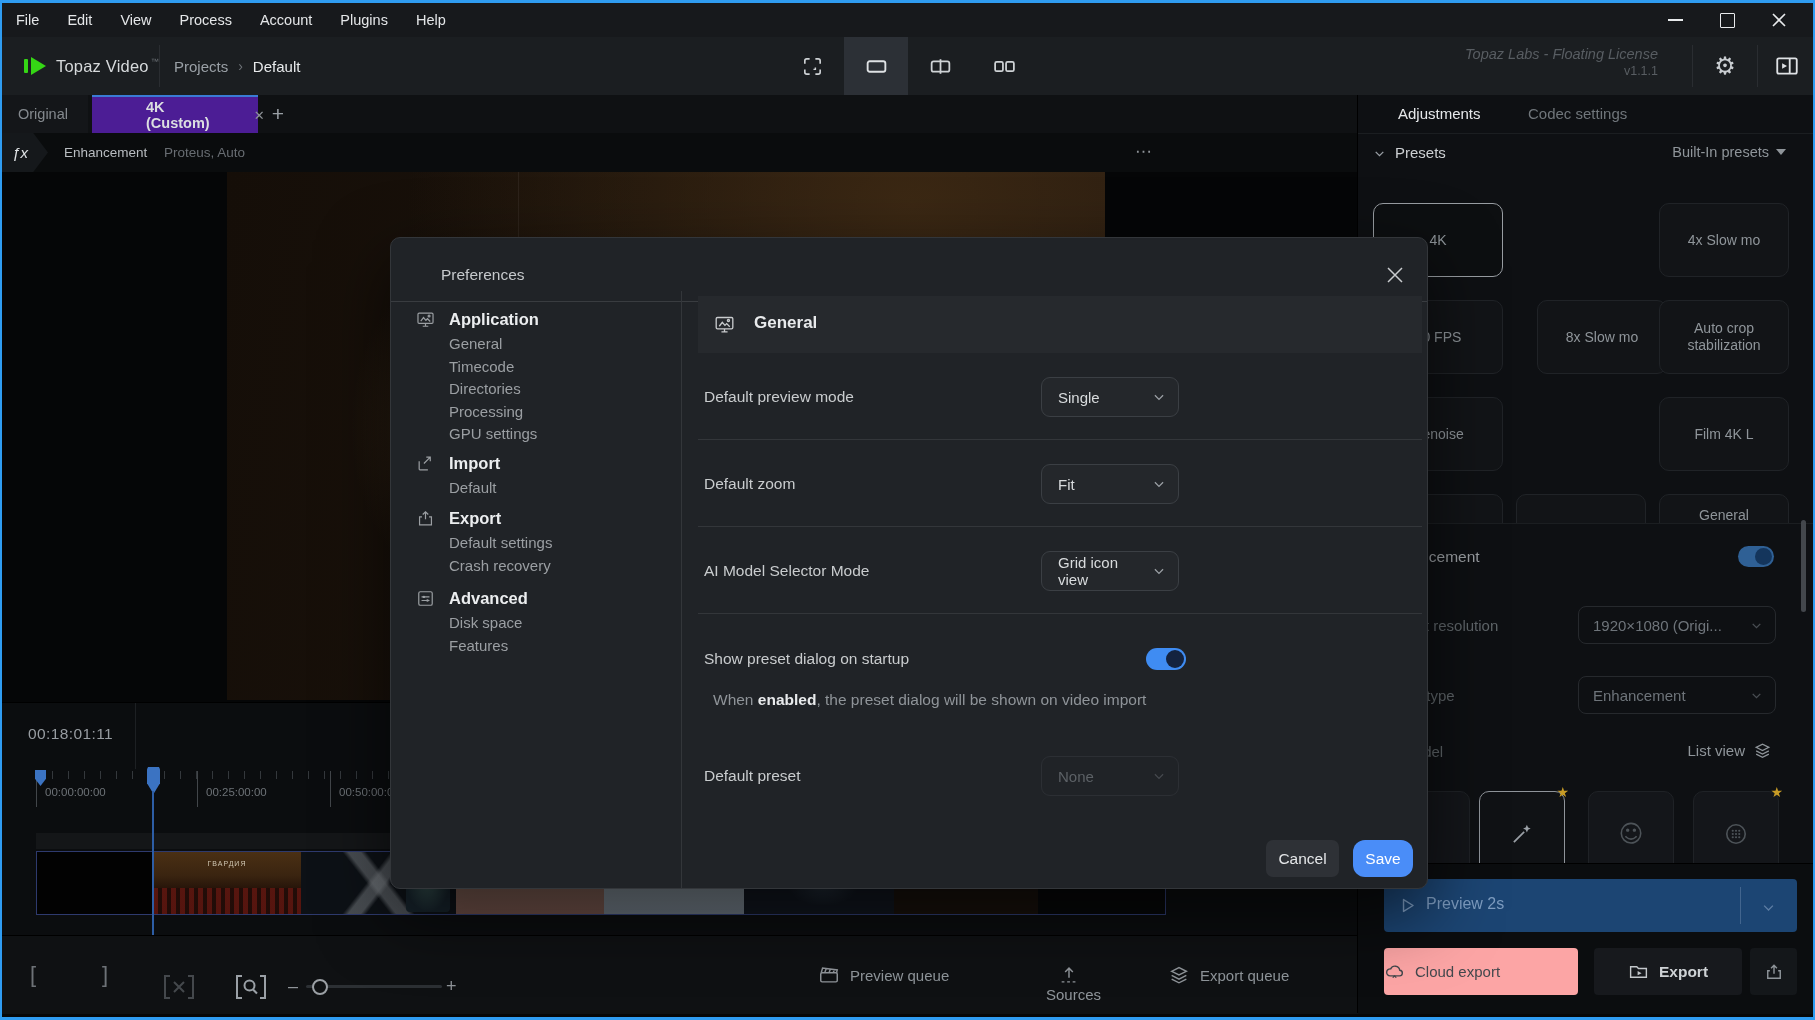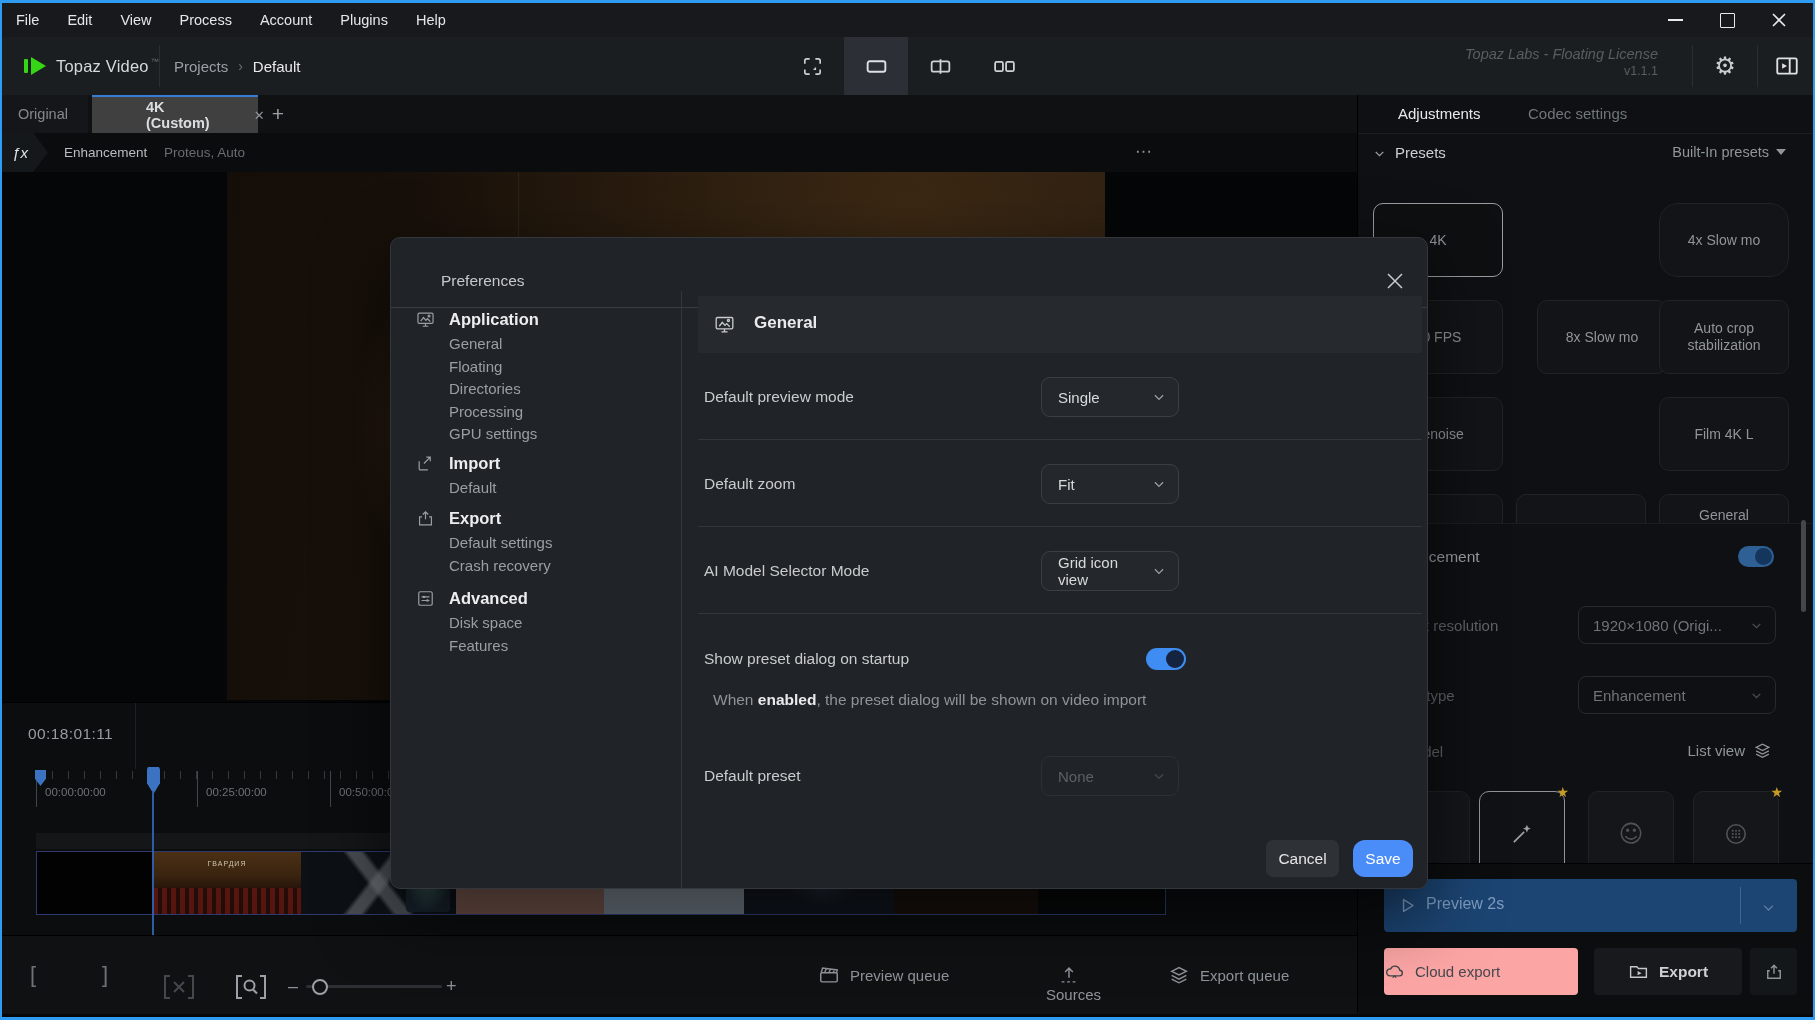--- a/index.html
+++ b/index.html
@@ -143,21 +143,21 @@
           <path d="M14.5 5 v14"></path>
           <path d="M7.5 9.5 l4.5 2.5 -4.5 2.5 z" fill="#dfe2e5" stroke="none"></path>
       </svg>
     </div>
   </div>
 
   <div id="tabbar" class="abs">
     <div class="abs flex" style="left:0;top:0;width:86px;height:38px;background:#141619;">
       <span style="margin-left:16px;font-size:14.5px;color:#84898e;">Original</span>
     </div>
-    <div class="abs flex" style="left:90px;top:0;width:166px;height:38px;background:#404040;border-top:2.5px solid #3a7bd5;box-sizing:border-box;gap:30px;">
+    <div class="abs flex" style="left:90px;top:0;width:166px;height:38px;background:#4c1d95;border-top:2.5px solid #3a7bd5;box-sizing:border-box;gap:30px;">
       <svg width="15" height="15" viewBox="0 0 24 24" fill="none" stroke="#b9bdc1" stroke-width="2" style="margin-left:16px;">
         <circle cx="12" cy="12" r="8.5"></circle>
           <path d="M5.8 18.2 L18.2 5.8"></path>
       </svg>
       <span style="margin-left:8px;font-size:14.5px;font-weight:bold;color:#dcdfe1;">4K (Custom)</span>
       <span style="margin-left:14px;font-size:13px;color:#8f9499;">✕</span>
     </div>
     <div class="abs flex" style="left:258px;top:0;width:36px;height:38px;justify-content:center;">
       <span style="font-size:21px;color:#9aa0a6;font-weight:300;">+</span>
     </div>
@@ -286,21 +286,21 @@
     </div>
 
     <div class="abs" style="left:0;top:0;width:456px;height:38px;border-bottom:1px solid #1b1e21;">
       <span class="abs" style="left:40px;top:10px;font-size:15px;color:#e6e8ea;">Adjustments</span>
       <span class="abs" style="left:170px;top:10px;font-size:15px;color:#70767b;">Codec settings</span>
     </div>
 
     <div class="pcard sel" style="left:15px;top:108px;">
         <span>4K</span>
       </div>
-    <div class="pcard" style="left:301px;top:108px;border-radius:19px;">
+    <div class="pcard" style="left:301px;top:108px;">
         <span>4x Slow mo</span>
       </div>
     <div class="pcard" style="left:15px;top:205px;">
         <span>60 FPS</span>
       </div>
     <div class="pcard" style="left:158px;top:205px;margin-left:21px;">
         <span>8x Slow mo</span>
       </div>
     <div class="pcard" style="left:301px;top:205px;">
         <span>Auto crop stabilization</span>
@@ -414,42 +414,42 @@
             <path d="M7 10.5 H4.5 V19.5 H19.5 V10.5 H17"></path>
         </svg>
       </div>
     </div>
 
     <div class="abs" style="left:443px;top:425px;width:5px;height:92px;background:#43474c;border-radius:3px;"></div>
   </div>
 
   <div id="dialog" class="abs">
 
-    <div class="abs" style="left:0;top:17px;width:100%;height:53px;border-bottom:1px solid #393c40;box-sizing:border-box;text-decoration:underline;">
+    <div class="abs" style="left:0;top:11px;width:100%;height:53px;border-bottom:1px solid #393c40;box-sizing:border-box;text-decoration:underline;">
       <span class="abs" style="left:50px;top:17px;font-size:15.5px;color:#c6c9cc;">Preferences</span>
       <svg class="abs" style="left:992px;top:14px;" width="24" height="24" viewBox="0 0 24 24" fill="none" stroke="#c9ccce" stroke-width="1.5">
         <path d="M5 5 L19 19 M19 5 L5 19"></path>
       </svg>
     </div>
 
     <div class="abs" style="left:0;top:53px;width:291px;height:598px;border-right:1px solid #33363a;box-sizing:border-box;">
 
       <div class="abs" style="left:25px;top:19px;">
         <div class="flex" style="gap:14px;">
           <svg width="19" height="19" viewBox="0 0 24 24" fill="none" stroke="#9b9fa3" stroke-width="1.5">
             <rect x="2.5" y="4" width="19" height="13" rx="1.5"></rect>
               <circle cx="16.5" cy="7.5" r="1.2"></circle>
               <path d="M6 14 l3.5 -4.5 3 3.5 2 -2 3.5 3.5"></path>
               <path d="M12 17 v3 M8.5 20.5 h7"></path>
           </svg>
           <span class="dgroup-title">Application</span>
         </div>
         <div style="margin-left:33px;margin-top:4px;">
           <div class="dgroup-item">General</div>
-          <div class="dgroup-item">Floating</div>
+          <div class="dgroup-item">Timecode</div>
           <div class="dgroup-item">Directories</div>
           <div class="dgroup-item">Processing</div>
           <div class="dgroup-item">GPU settings</div>
         </div>
       </div>
 
       <div class="abs" style="left:25px;top:163px;">
         <div class="flex" style="gap:14px;">
           <svg width="19" height="19" viewBox="0 0 24 24" fill="none" stroke="#9b9fa3" stroke-width="1.5">
             <path d="M4 9 V19 a1 1 0 0 0 1 1 H15"></path>

